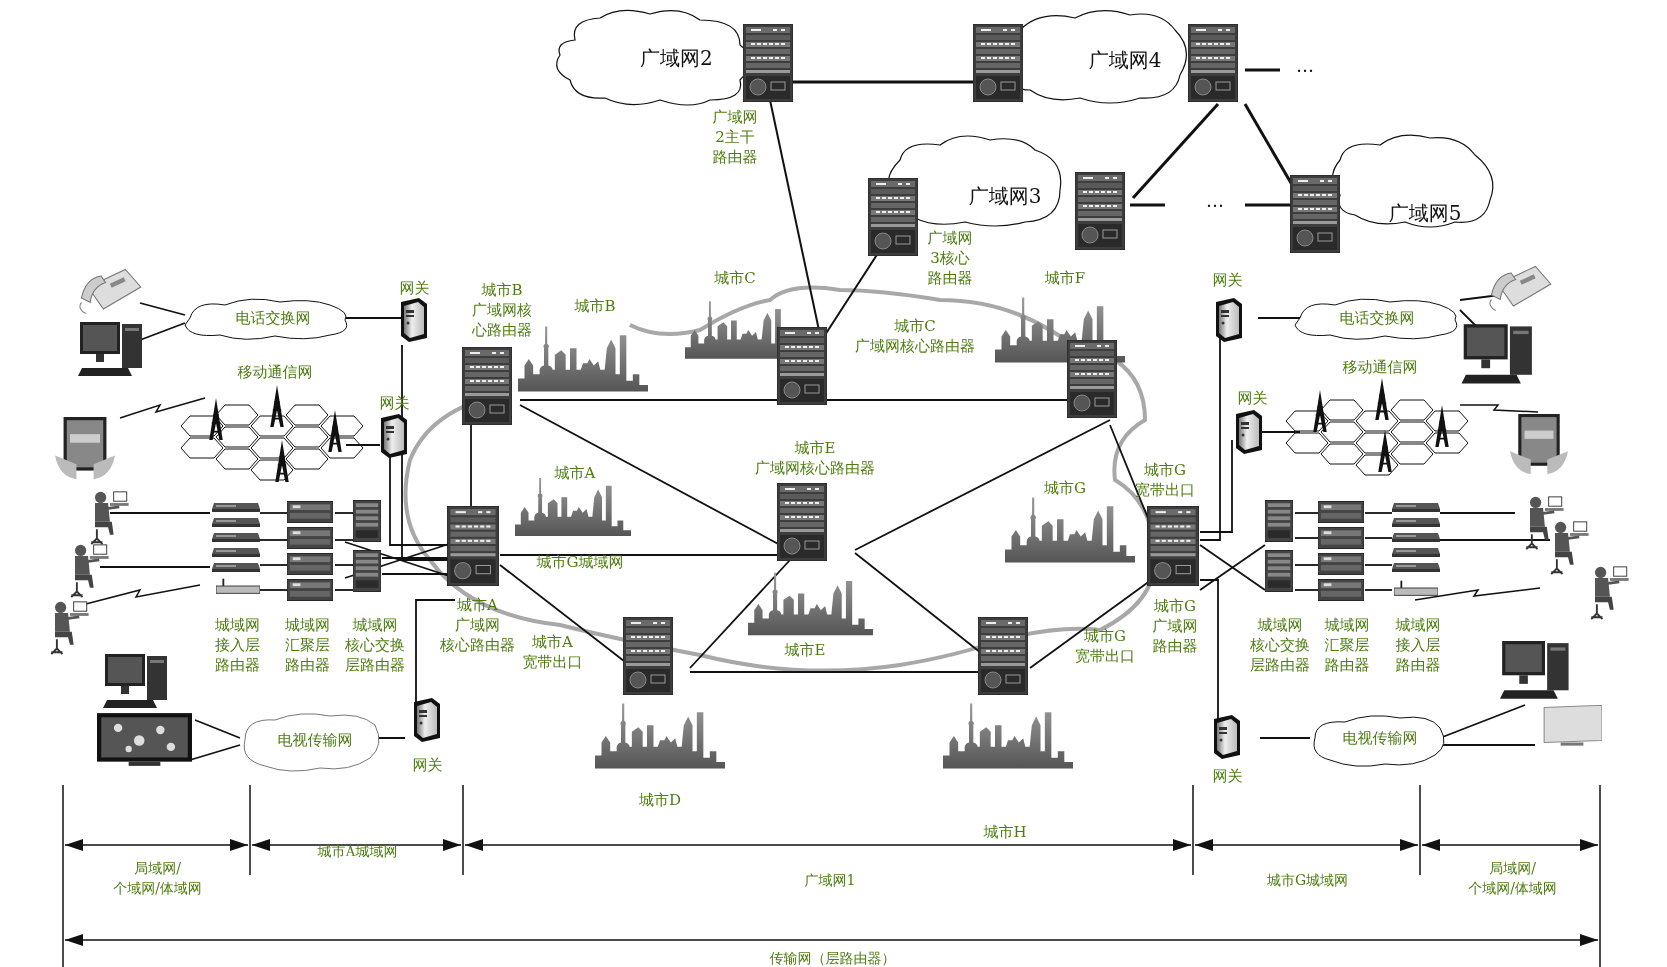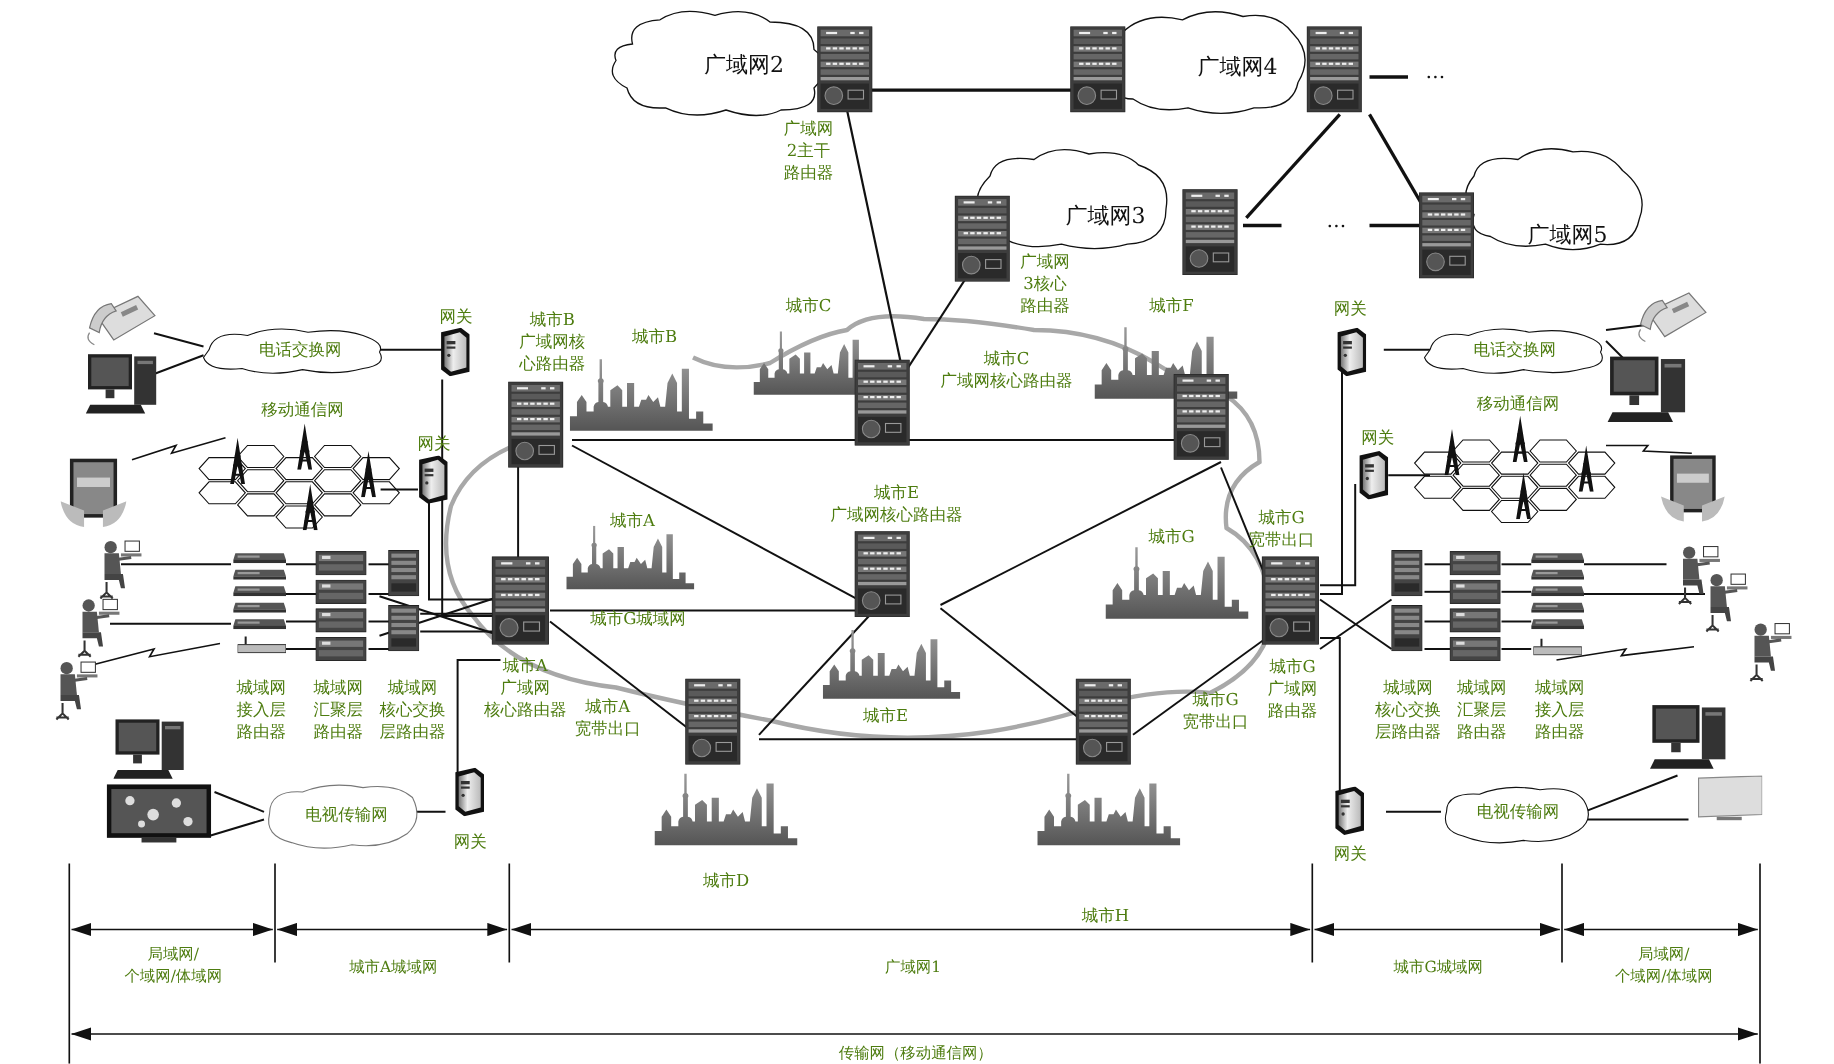--- a/index.html
+++ b/index.html
@@ -472,18 +472,18 @@
 层路由器</div>
 <div class="lbl" style="left:1312px;top:615px;width:70px;">城域网
 汇聚层
 路由器</div>
 <div class="lbl" style="left:1383px;top:615px;width:70px;">城域网
 接入层
 路由器</div>
 
 <div class="lbl sm" style="left:95px;top:858px;width:125px;">局域网/
 个域网/体域网</div>
-<div class="lbl sm" style="left:290px;top:870px;width:135px;">城市A城域网</div>
+<div class="lbl sm" style="left:290px;top:842px;width:135px;font-family:Liberation Serif, serif;">城市A城域网</div>
 <div class="lbl sm" style="left:780px;top:870px;width:100px;">广域网1</div>
 <div class="lbl sm" style="left:1245px;top:870px;width:125px;">城市G城域网</div>
 <div class="lbl sm" style="left:1450px;top:858px;width:125px;">局域网/
 个域网/体域网</div>
-<div class="lbl sm" style="left:745px;top:948px;width:175px;">传输网（移动通信网）</div>
+<div class="lbl sm" style="left:745px;top:948px;width:175px;">传输网（层路由器）</div>
 
 </body></html>

